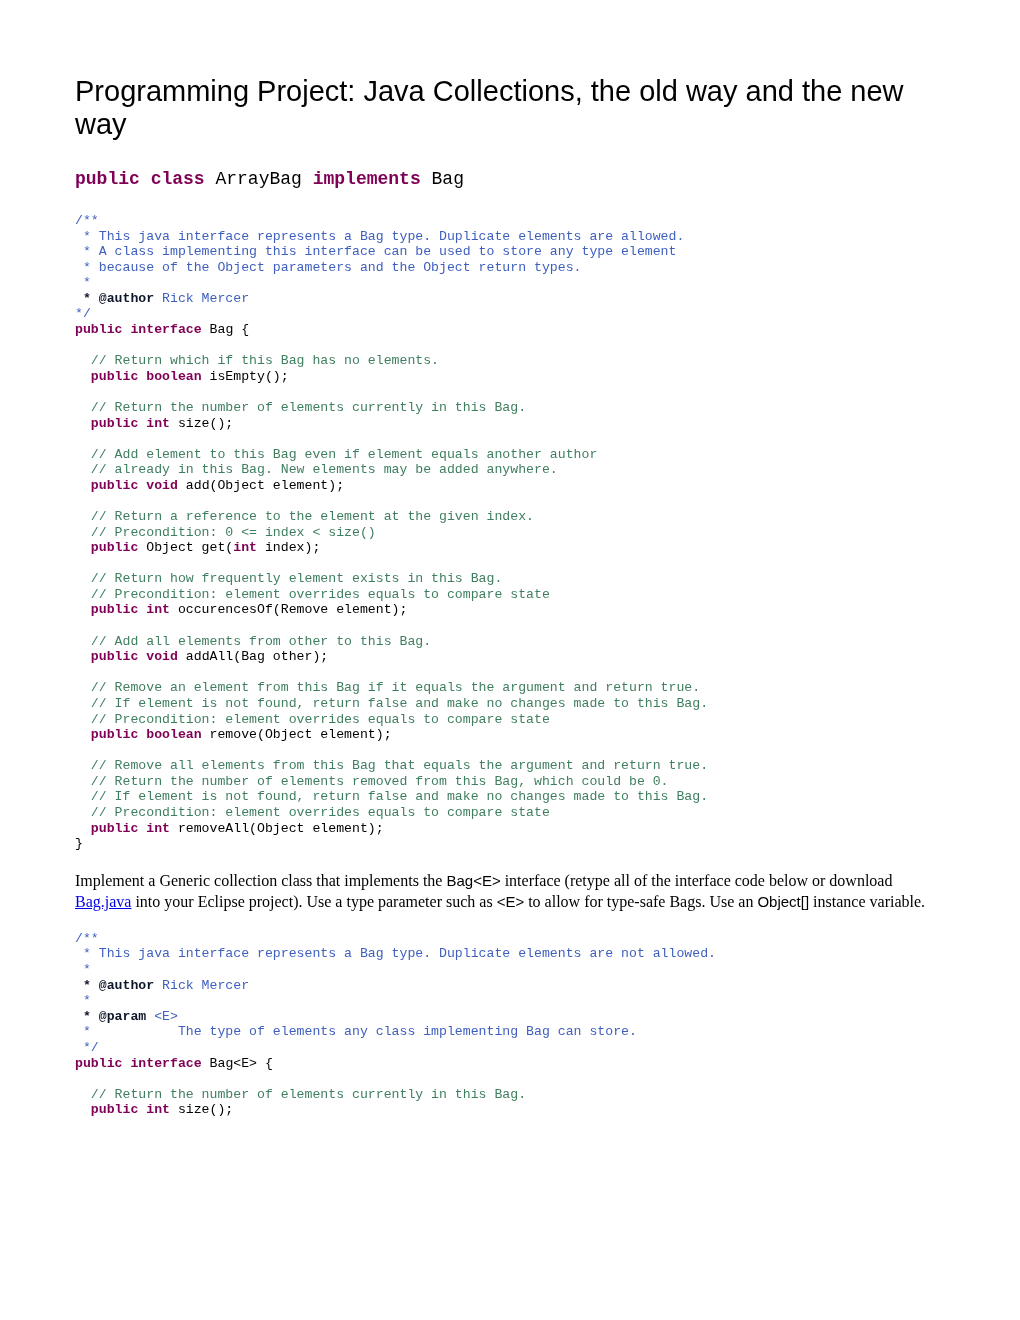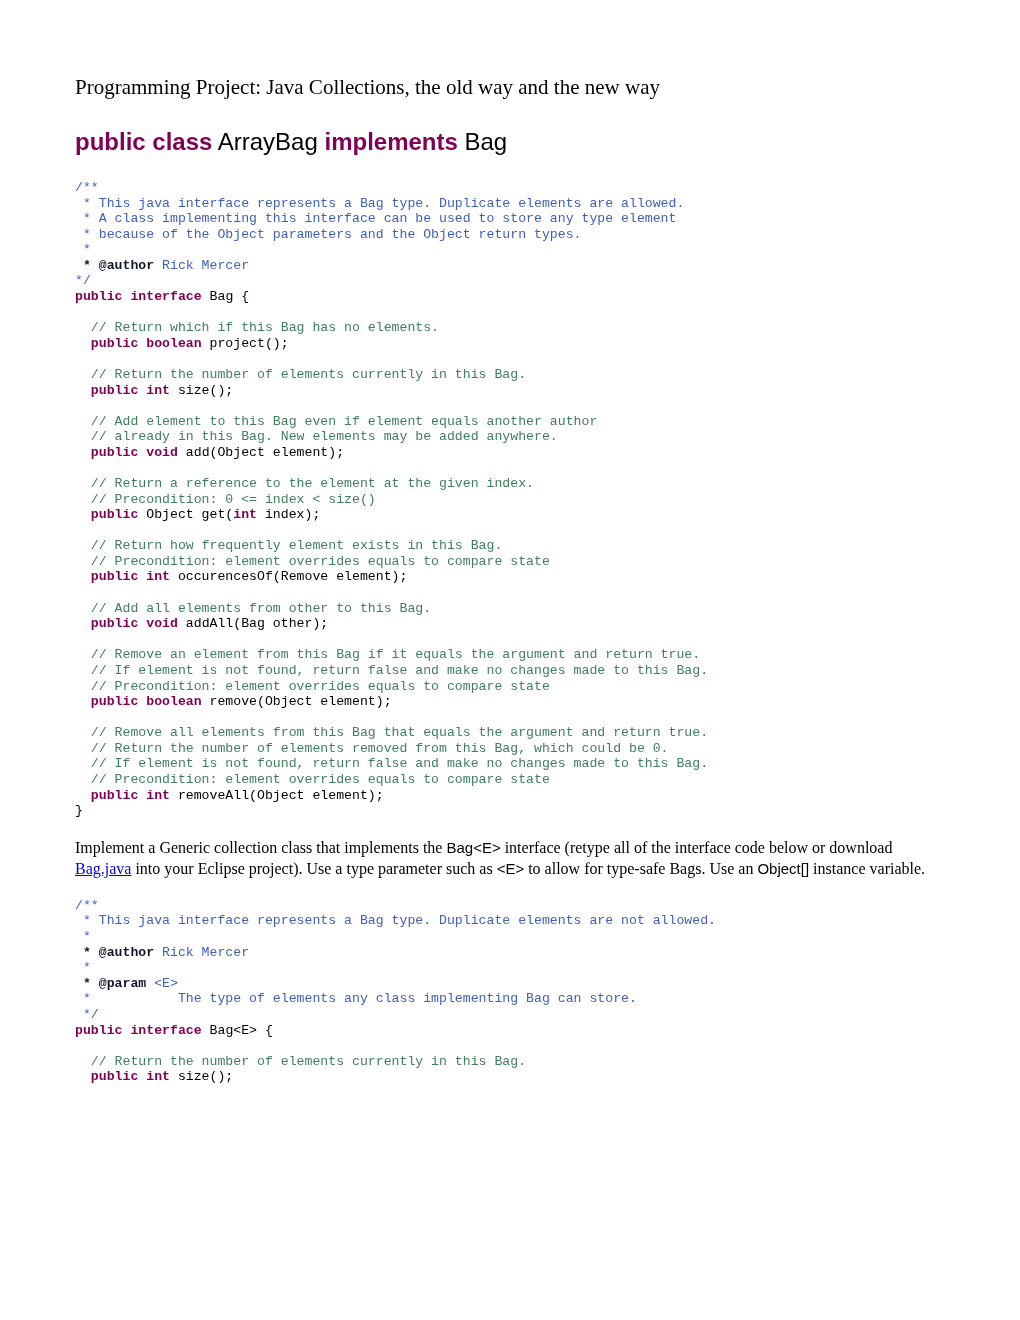--- a/index.html
+++ b/index.html
@@ -6,27 +6,27 @@
     margin: 0;
     padding: 75px;
     font-family: "Times New Roman", Times, serif;
     font-size: 16px;
     color: #000;
     background: #fff;
     width: 1020px;
     box-sizing: border-box;
   }
   .title {
-    font-size: 21px;
-    font-family: Liberation Serif, serif;
+    font-size: 29px;
+    font-family: Liberation Sans, sans-serif;
     margin-bottom: 28px;
   }
   .subtitle {
-    font-family: Liberation Sans, sans-serif;
-    font-size: 24px;
+    font-family: Liberation Mono, monospace;
+    font-size: 18px;
     margin-bottom: 24px;
   }
   .kw { color: #7f0055; font-weight: bold; }
   .plain { color: #000; }
   pre.code {
     font-family: "Courier New", Courier, monospace;
     font-size: 13.2px;
     line-height: 1.18;
     white-space: pre;
     margin: 0 0 18px 0;
@@ -56,21 +56,21 @@
 <pre class="code"><span class="c-doc">/**</span>
 <span class="c-doc"> * This java interface represents a Bag type. Duplicate elements are allowed.</span>
 <span class="c-doc"> * A class implementing this interface can be used to store any type element</span>
 <span class="c-doc"> * because of the Object parameters and the Object return types.</span>
 <span class="c-doc"> *</span>
 <span class="c-doc"><span class="c-tag"> * @author</span><span> Rick Mercer</span></span>
 <span class="c-doc">*/</span>
 <span class="c-kw">public</span> <span class="c-kw">interface</span><span> Bag {</span>
 
 <span class="c-line">  // Return which if this Bag has no elements.</span>
-<span class="c-kw">  public</span><span class="c-kw"> boolean</span><span> project();</span>
+<span class="c-kw">  public</span><span class="c-kw"> boolean</span><span> isEmpty();</span>
 
 <span class="c-line">  // Return the number of elements currently in this Bag.</span>
 <span class="c-kw">  public</span><span class="c-kw"> int</span><span> size();</span>
 
 <span class="c-line">  // Add element to this Bag even if element equals another author</span>
 <span class="c-line">  // already in this Bag. New elements may be added anywhere.</span>
 <span class="c-kw">  public</span><span class="c-kw"> void</span><span> add(Object element);</span>
 
 <span class="c-line">  // Return a reference to the element at the given index.</span>
 <span class="c-line">  // Precondition: 0 &lt;= index &lt; size()</span>

